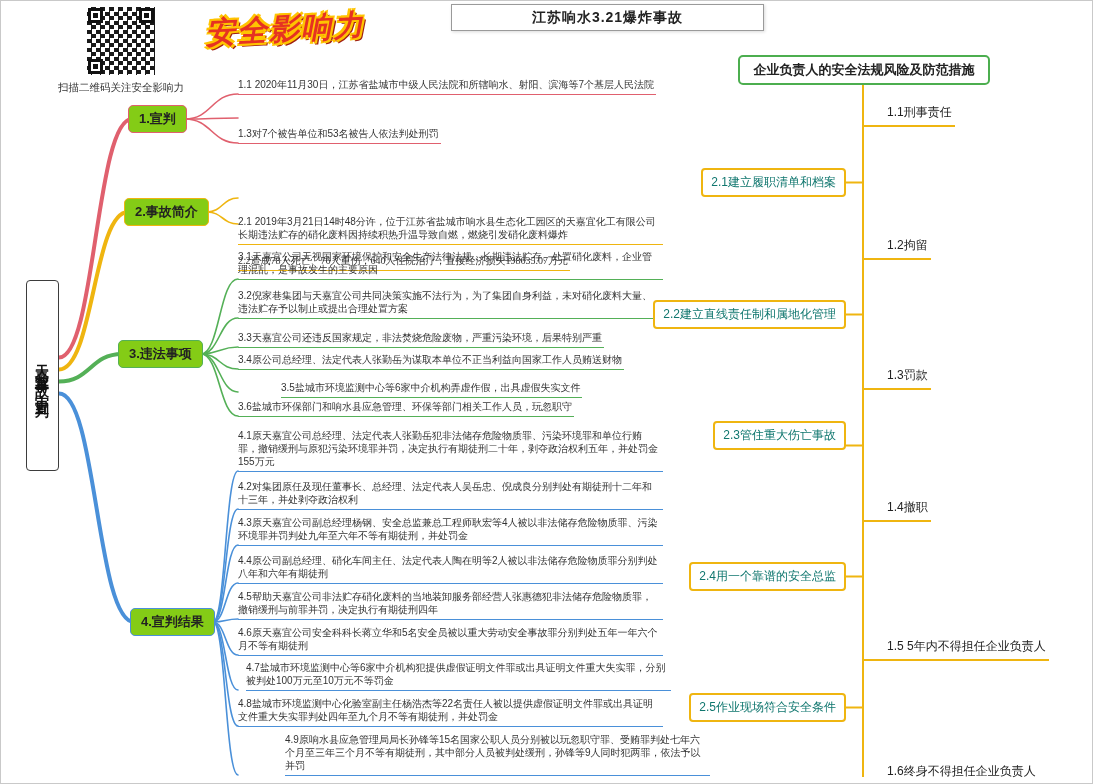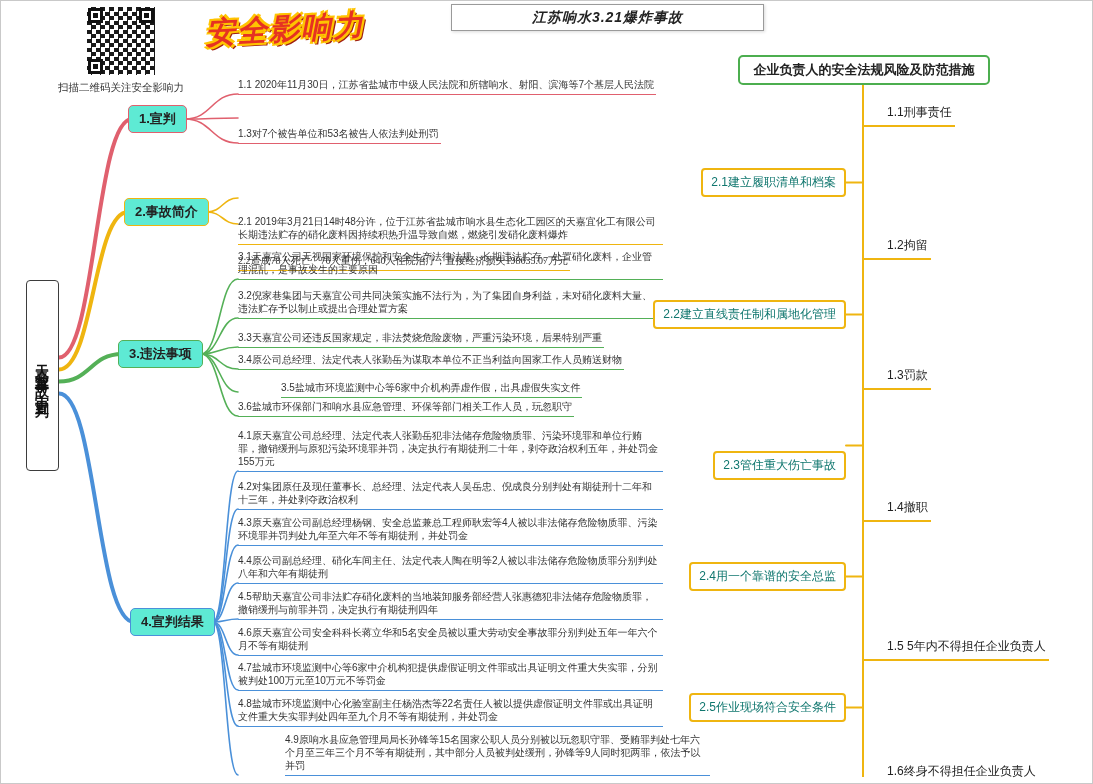--- a/index.html
+++ b/index.html
@@ -21,30 +21,30 @@
   #qr-caption { left:34px; top:80px; width:172px; text-align:center; font-size:10.5px; color:#333; }
 
   #logo { left:204px; top:8px; font-size:30px; font-weight:900; font-style:italic;
           color:#e63222; letter-spacing:2px; transform:rotate(-3deg);
           text-shadow:2px 2px 0 #ffc400, -2px -2px 0 #ffc400, 2px -2px 0 #ffc400,
                       -2px 2px 0 #ffc400, 3px 3px 0 #a02014; }
 
   #title-box { left:450px; top:3px; width:313px; height:27px; border:1px solid #9a9a9a;
                background:#fff; display:flex; align-items:center; justify-content:center;
                font-size:14px; font-weight:600; letter-spacing:1px; color:#222;
-               box-shadow:1px 1px 3px rgba(0,0,0,.15);font-style:italic; }
+               box-shadow:1px 1px 3px rgba(0,0,0,.15); }
 
   
   #center-node { left:25px; top:279px; width:33px; height:191px; border:1.5px solid #3d3d3d;
                  border-radius:4px; background:#fff; display:flex; align-items:center;
                  justify-content:center; writing-mode:vertical-rl; text-orientation:upright;
                  font-size:14px; font-weight:700; letter-spacing:5px; color:#111; }
 
   
-  .branch-box { position:absolute; z-index:1; background:#5eead4; border:1.6px solid;
+  .branch-box { position:absolute; z-index:1; background:#84cc16; border:1.6px solid;
                 border-radius:5px; padding:4px 10px; font-size:13px; font-weight:700;
                 color:#222; white-space:nowrap; }
   .branch-box.b1 { border-color:#e0606e; }
   .branch-box.b2 { border-color:#efb510; }
   .branch-box.b3 { border-color:#54b057; }
   .branch-box.b4 { border-color:#4a90d9; }
 
   
   .leaf { position:absolute; z-index:1; left:237px; max-width:425px; display:inline-block;
           font-size:10px; line-height:13px; color:#333; padding:0 2px 3px 0;
@@ -132,33 +132,33 @@
   <div class="leaf b3" style="top:352px;">3.4原公司总经理、法定代表人张勤岳为谋取本单位不正当利益向国家工作人员贿送财物</div>
   <div class="leaf b3" style="top:380px;margin-left:43px;">3.5盐城市环境监测中心等6家中介机构弄虚作假，出具虚假失实文件</div>
   <div class="leaf b3" style="top:399px;">3.6盐城市环保部门和响水县应急管理、环保等部门相关工作人员，玩忽职守</div>
 
   <div class="leaf b4" style="top:428px;">4.1原天嘉宜公司总经理、法定代表人张勤岳犯非法储存危险物质罪、污染环境罪和单位行贿罪，撤销缓刑与原犯污染环境罪并罚，决定执行有期徒刑二十年，剥夺政治权利五年，并处罚金155万元</div>
   <div class="leaf b4" style="top:479px;">4.2对集团原任及现任董事长、总经理、法定代表人吴岳忠、倪成良分别判处有期徒刑十二年和十三年，并处剥夺政治权利</div>
   <div class="leaf b4" style="top:515px;">4.3原天嘉宜公司副总经理杨钢、安全总监兼总工程师耿宏等4人被以非法储存危险物质罪、污染环境罪并罚判处九年至六年不等有期徒刑，并处罚金</div>
   <div class="leaf b4" style="top:553px;">4.4原公司副总经理、硝化车间主任、法定代表人陶在明等2人被以非法储存危险物质罪分别判处八年和六年有期徒刑</div>
   <div class="leaf b4" style="top:589px;">4.5帮助天嘉宜公司非法贮存硝化废料的当地装卸服务部经营人张惠德犯非法储存危险物质罪，撤销缓刑与前罪并罚，决定执行有期徒刑四年</div>
   <div class="leaf b4" style="top:625px;">4.6原天嘉宜公司安全科科长蒋立华和5名安全员被以重大劳动安全事故罪分别判处五年一年六个月不等有期徒刑</div>
-  <div class="leaf b4" style="top:660px;">4.7盐城市环境监测中心等6家中介机构犯提供虚假证明文件罪或出具证明文件重大失实罪，分别被判处100万元至10万元不等罚金</div>
+  <div class="leaf b4" style="top:660px;margin-left:8px;">4.7盐城市环境监测中心等6家中介机构犯提供虚假证明文件罪或出具证明文件重大失实罪，分别被判处100万元至10万元不等罚金</div>
   <div class="leaf b4" style="top:696px;">4.8盐城市环境监测中心化验室副主任杨浩杰等22名责任人被以提供虚假证明文件罪或出具证明文件重大失实罪判处四年至九个月不等有期徒刑，并处罚金</div>
   <div class="leaf b4" style="top:732px;margin-left:47px;">4.9原响水县应急管理局局长孙锋等15名国家公职人员分别被以玩忽职守罪、受贿罪判处七年六个月至三年三个月不等有期徒刑，其中部分人员被判处缓刑，孙锋等9人同时犯两罪，依法予以并罚</div>
 
   <div id="panel-header" class="abs">企业负责人的安全法规风险及防范措施</div>
   <div id="panel-line" class="abs"></div>
 
   <div class="risk" style="top:103px;">1.1刑事责任</div>
   <div class="risk" style="top:236px;">1.2拘留</div>
   <div class="risk" style="top:366px;">1.3罚款</div>
   <div class="risk" style="top:498px;">1.4撤职</div>
   <div class="risk" style="top:637px;">1.5 5年内不得担任企业负责人</div>
   <div class="risk" style="top:762px;">1.6终身不得担任企业负责人</div>
 
   <div class="measure" style="top:167px;">2.1建立履职清单和档案</div>
   <div class="measure" style="top:299px;">2.2建立直线责任制和属地化管理</div>
-  <div class="measure" style="top:450px;">2.3管住重大伤亡事故</div>
+  <div class="measure" style="top:420px;">2.3管住重大伤亡事故</div>
   <div class="measure" style="top:561px;">2.4用一个靠谱的安全总监</div>
   <div class="measure" style="top:692px;">2.5作业现场符合安全条件</div>
 
 </div>
 
 </body></html>

